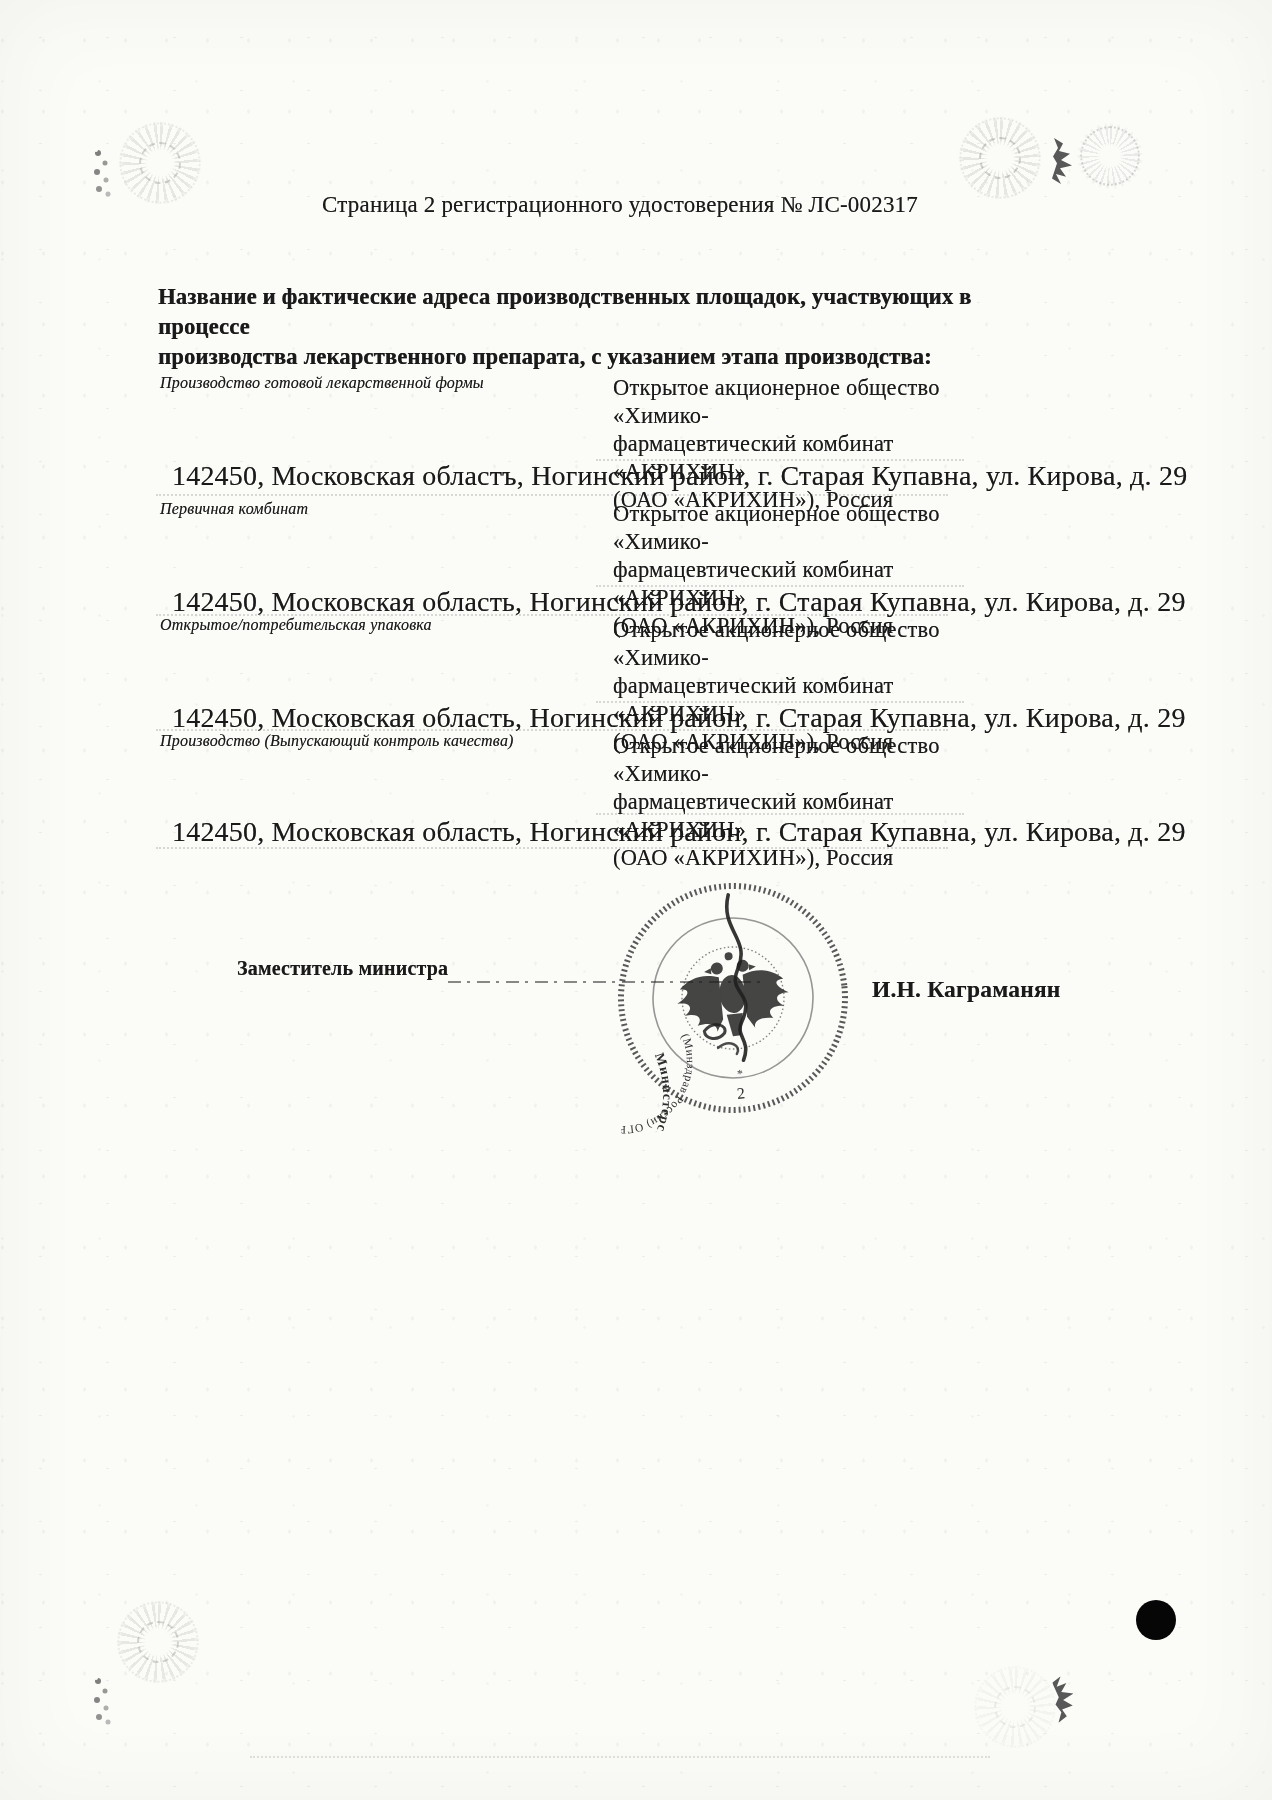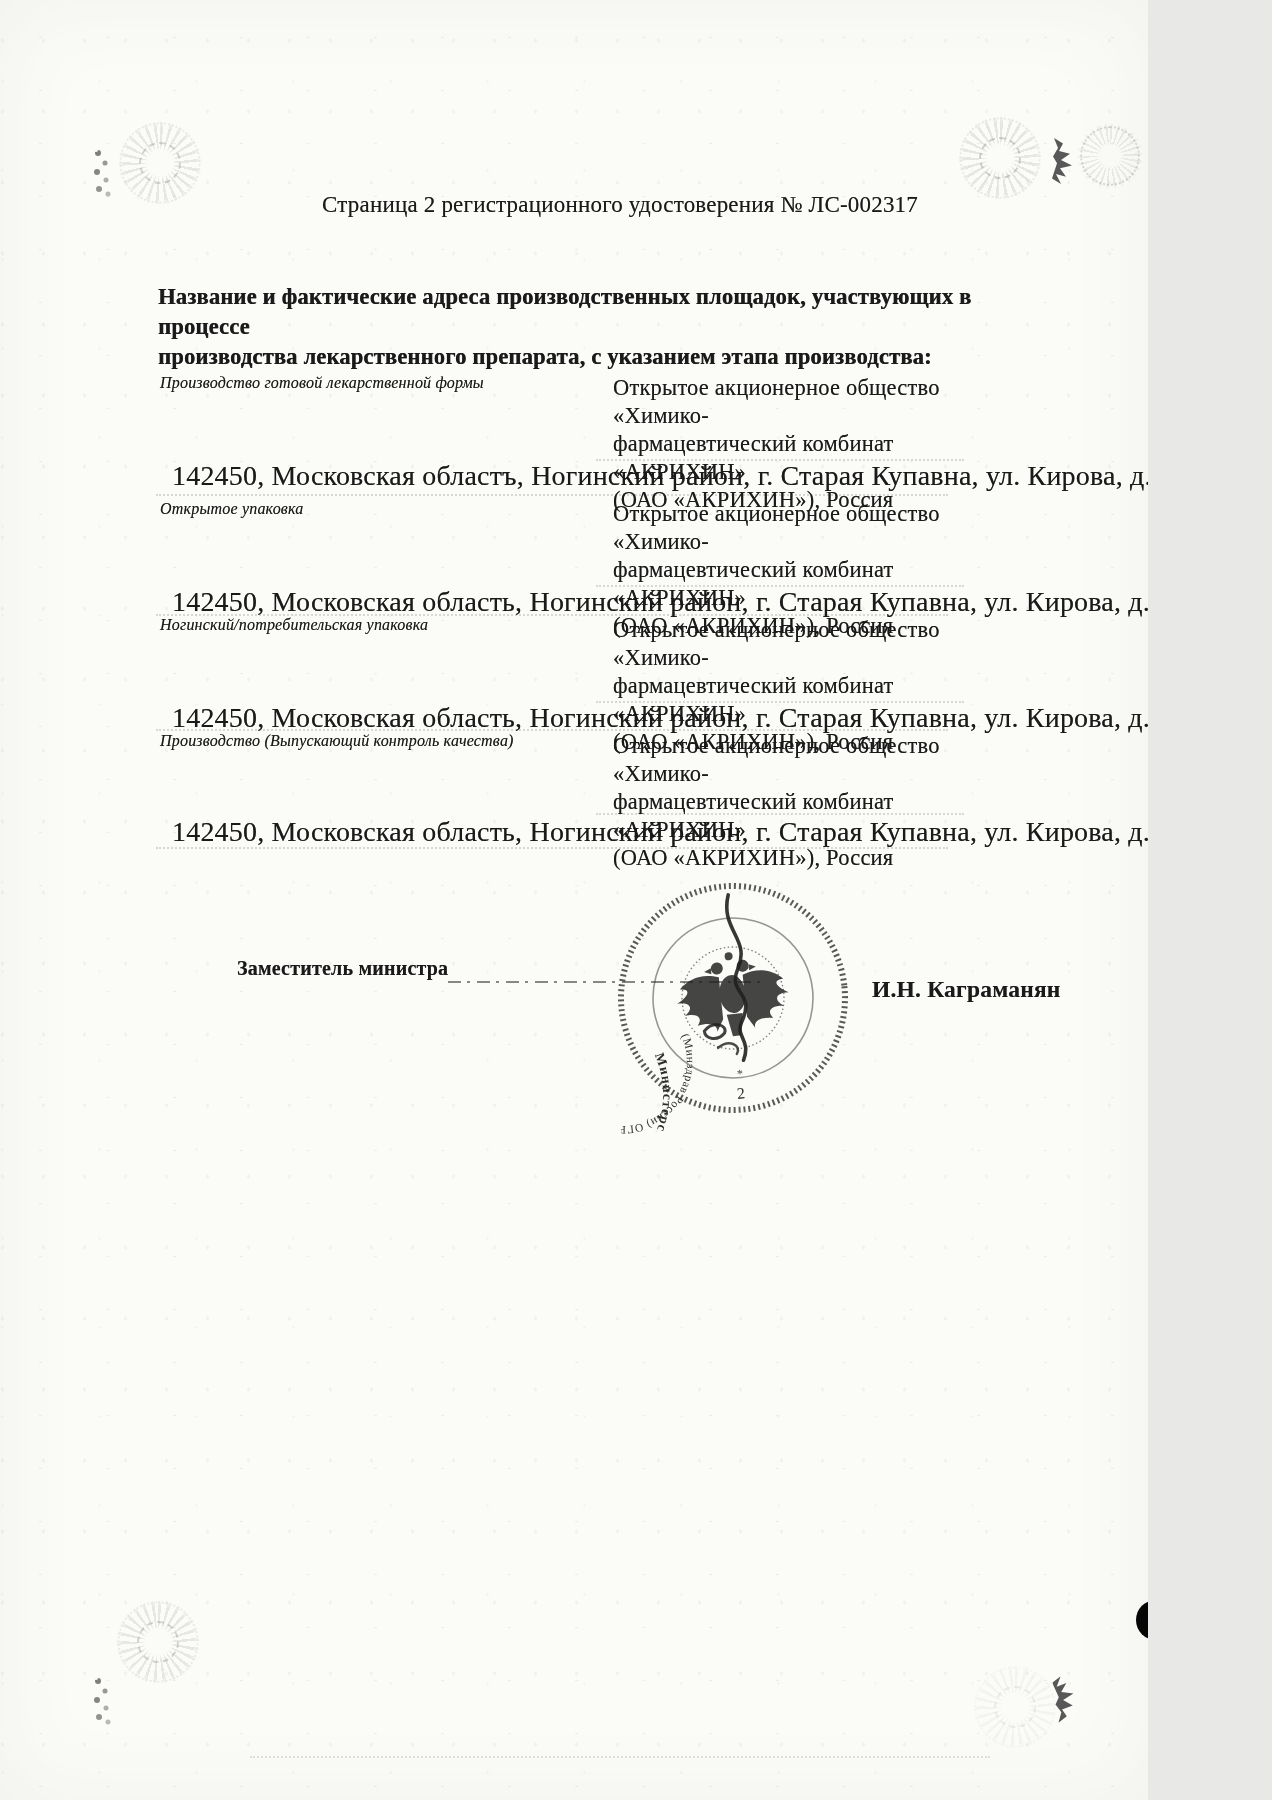--- a/index.html
+++ b/index.html
@@ -1,18 +1,18 @@
 <!DOCTYPE html>
 <html><head>
 <meta charset="utf-8">
 <style>
   html,body{margin:0;padding:0;background:#e8e8e6;}
   .page{
     position:relative;
-    width:1148px;height:1800px;
+    width:1272px;height:1800px;
     background:#fbfbf8;
     overflow:hidden;
     font-family:"Liberation Serif","DejaVu Serif",serif;
     color:#1a1a1a;
     box-shadow:inset 0 0 90px rgba(80,80,75,.06);
   }
   
   .page::before{
     content:"";position:absolute;inset:0;pointer-events:none;
     background-image:
@@ -96,29 +96,29 @@
 производства лекарственного препарата, с указанием этапа производства:</div>
 
   <div class="abs txt stage" style="top:374px">Производство  готовой лекарственной формы</div>
   <div class="abs txt org preline" style="top:374px">Открытое акционерное общество «Химико-
 фармацевтический комбинат «АКРИХИН»
 (ОАО «АКРИХИН»), Россия</div>
   <div class="dotted-rule" style="top:459px;left:596px;width:368px"></div>
   <div class="abs txt addr" style="top:460px">142450, Московская областъ, Ногинский район, г. Старая Купавна, ул. Кирова, д. 29</div>
   <div class="dotted-rule" style="top:494px;left:156px;width:792px"></div>
 
-  <div class="abs txt stage" style="top:500px">Открытое упаковка</div>
+  <div class="abs txt stage" style="top:500px">Первичная комбинат</div>
   <div class="abs txt org preline" style="top:500px">Открытое акционерное общество «Химико-
 фармацевтический комбинат «АКРИХИН»
 (ОАО «АКРИХИН»), Россия</div>
   <div class="dotted-rule" style="top:585px;left:596px;width:368px"></div>
   <div class="abs txt addr" style="top:586px">142450, Московская область, Ногинский район, г. Старая Купавна, ул. Кирова, д. 29</div>
   <div class="dotted-rule" style="top:614px;left:156px;width:792px"></div>
 
-  <div class="abs txt stage" style="top:616px">Ногинский/потребительская упаковка</div>
+  <div class="abs txt stage" style="top:616px">Открытое/потребительская упаковка</div>
   <div class="abs txt org preline" style="top:616px">Открытое акционерное общество «Химико-
 фармацевтический комбинат «АКРИХИН»
 (ОАО «АКРИХИН»), Россия</div>
   <div class="dotted-rule" style="top:701px;left:596px;width:368px"></div>
   <div class="abs txt addr" style="top:702px">142450, Московская область, Ногинский район, г. Старая Купавна, ул. Кирова, д. 29</div>
   <div class="dotted-rule" style="top:729px;left:156px;width:792px"></div>
 
   <div class="abs txt stage" style="top:732px">Производство (Выпускающий контроль качества)</div>
   <div class="abs txt org preline" style="top:732px">Открытое акционерное общество «Химико-
 фармацевтический комбинат «АКРИХИН»

